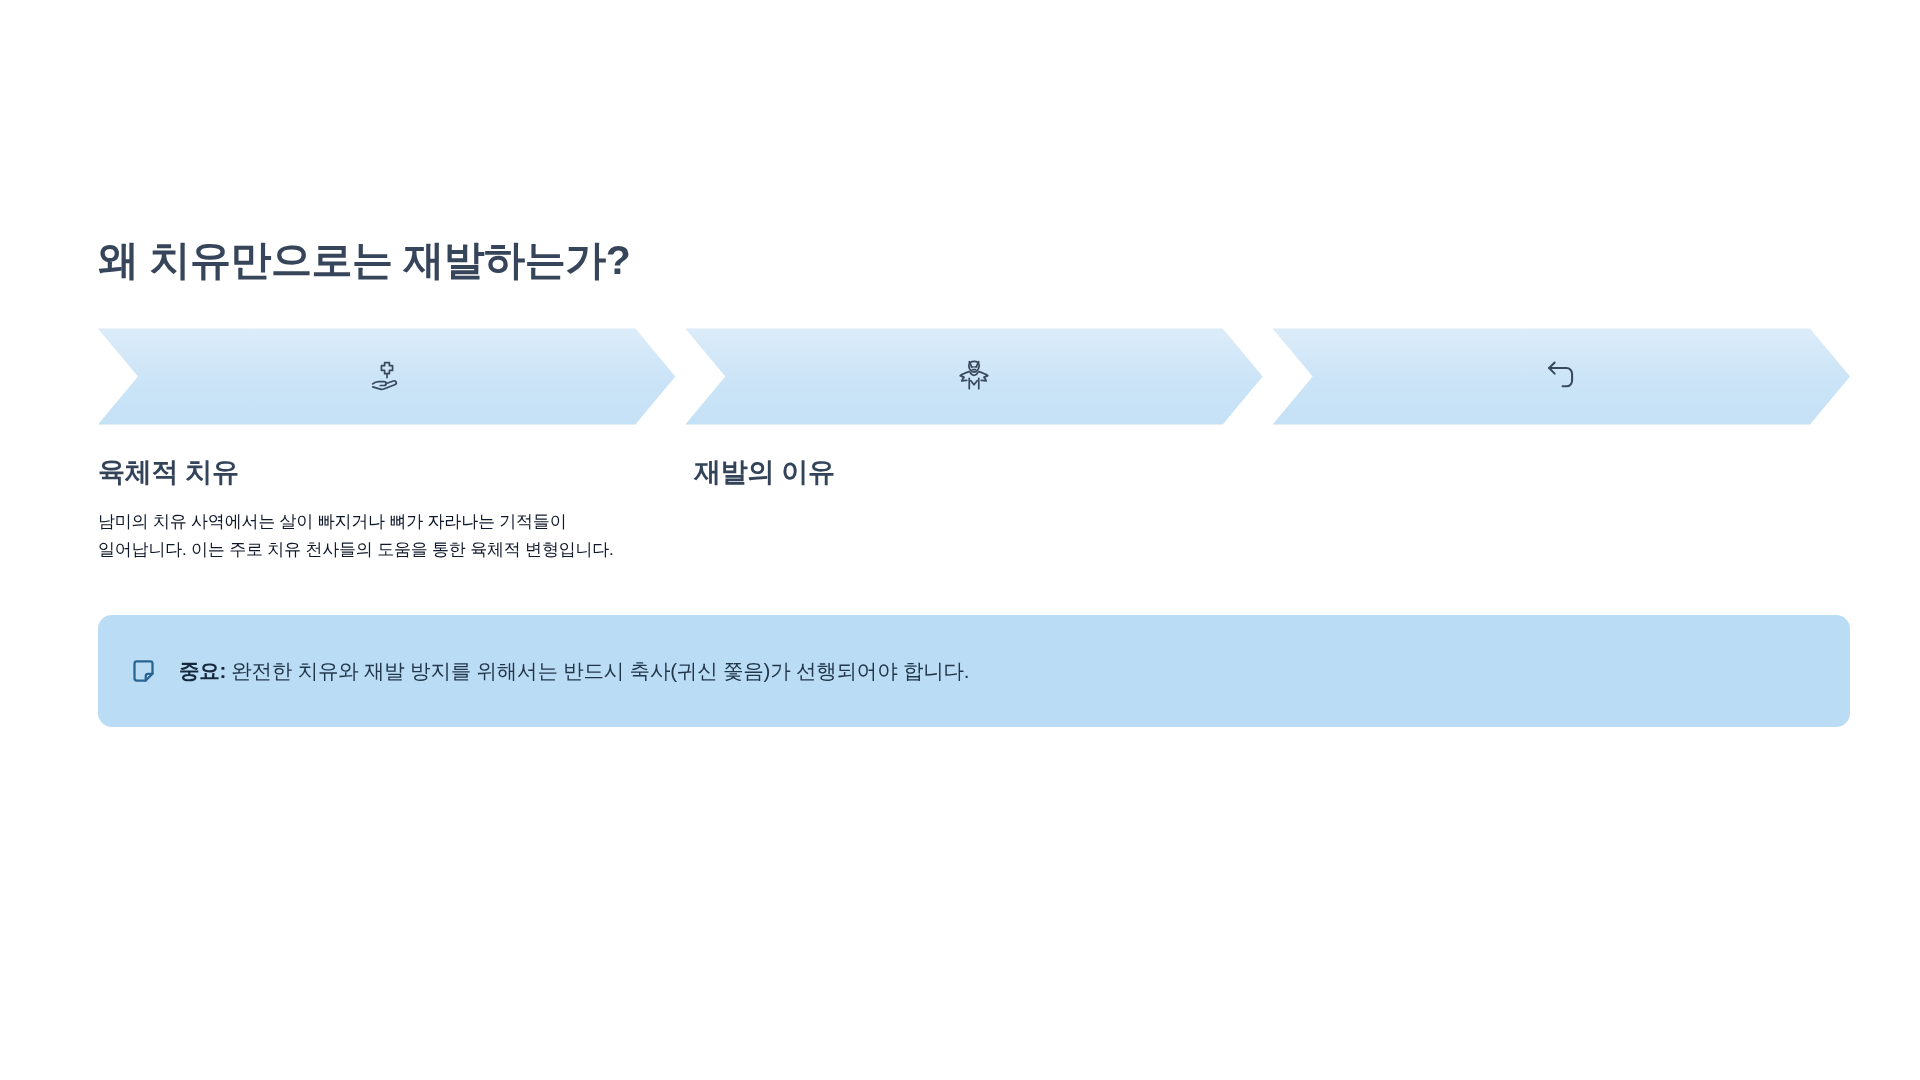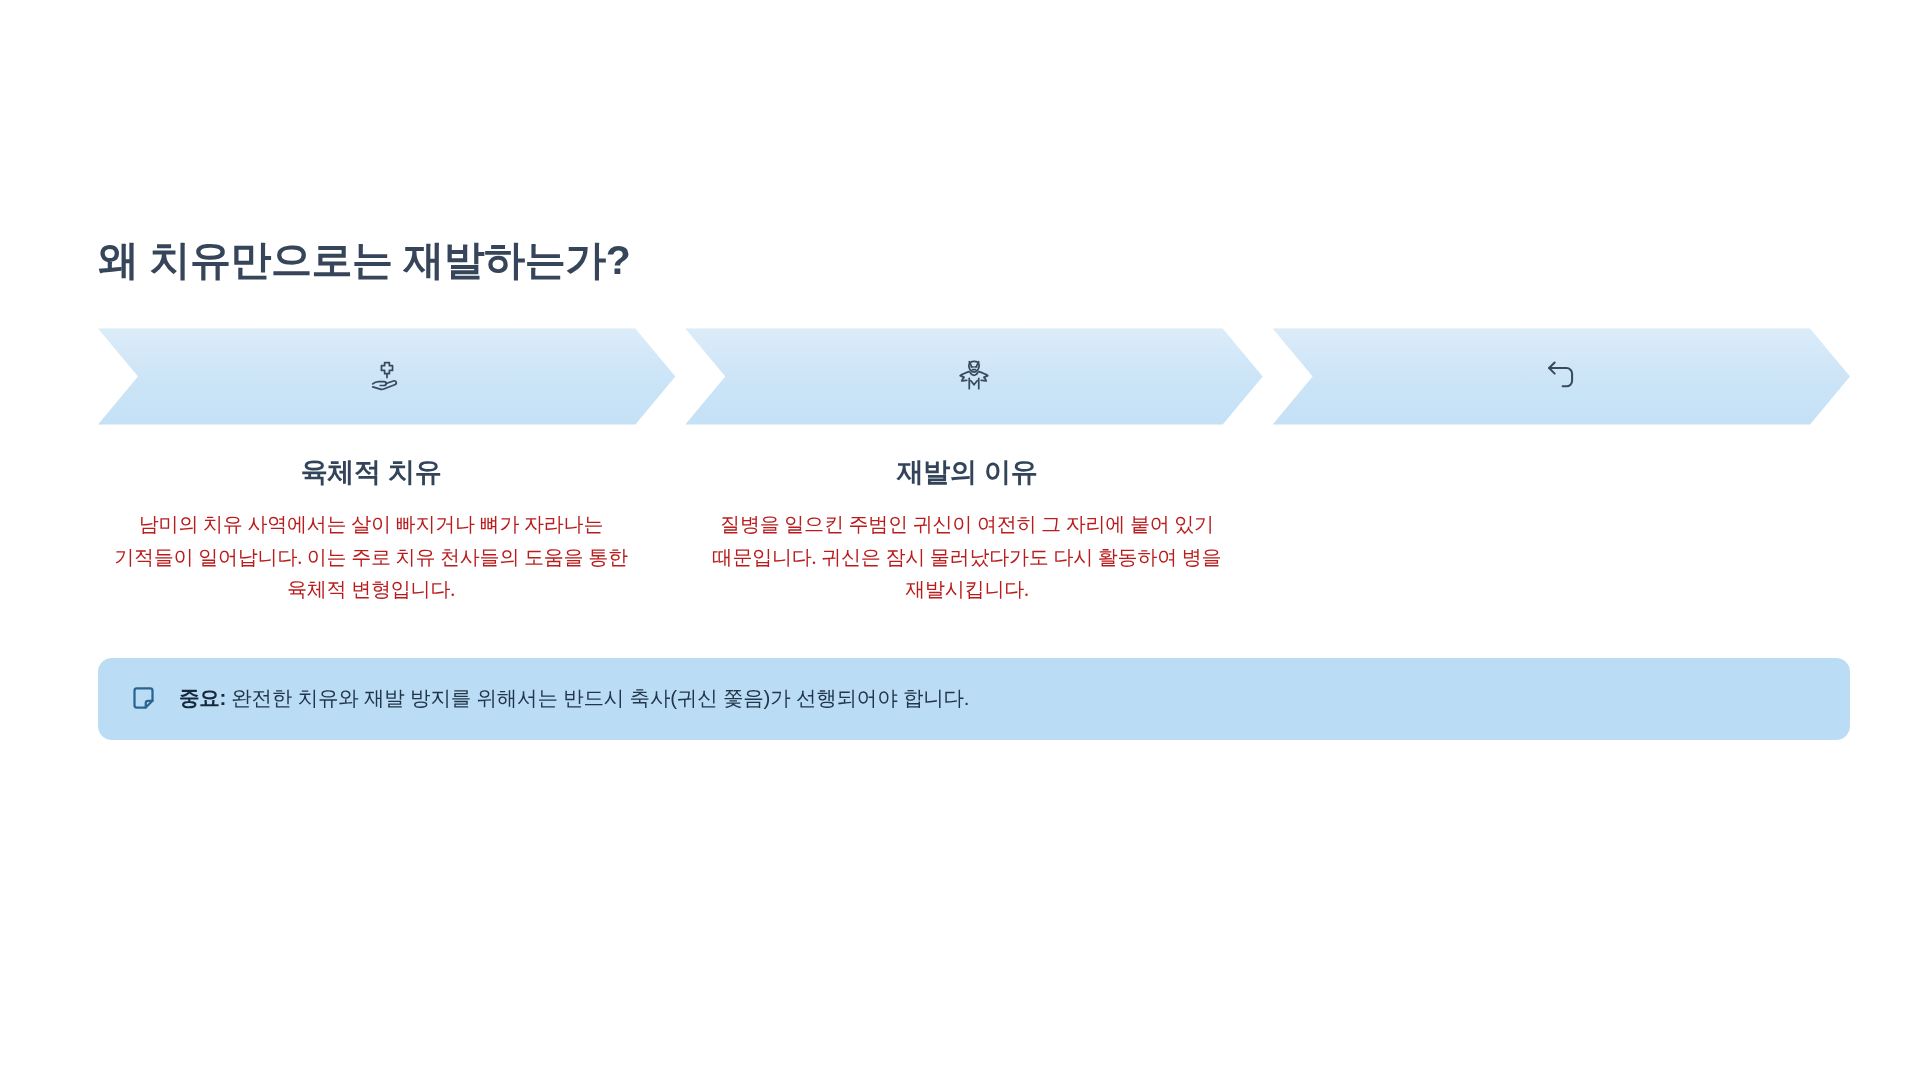--- a/index.html
+++ b/index.html
@@ -73,46 +73,44 @@
   
   .cards {
     display: flex;
     margin-top: 30px;
   }
 
   .card {
     width: 586px;
     margin-right: 10px;
     padding-right: 40px;
-    text-align: center;
   }
   .card:last-child { margin-right: 0; }
 
   .card-title {
     font-size: 27px;
     font-weight: 700;
     color: #33445a;
     letter-spacing: -0.3px;
     margin-bottom: 18px;
     white-space: nowrap;
   }
 
   .card-body {
-    font-size: 20px;
+    font-size: 17px;
     line-height: 1.62;
-    color: #b91c1c;
+    color: #0f172a;
     letter-spacing: -0.2px;
     word-break: keep-all;
-    font-family: Liberation Serif, serif;
   }
 
   
   .callout {
     margin-top: 52px;
-    height: 82px;
+    height: 112px;
     background: #bbdcf5;
     border-radius: 14px;
     display: flex;
     align-items: center;
     padding-left: 32px;
   }
 
   .callout-icon {
     flex: 0 0 auto;
     width: 27px;
@@ -187,21 +185,20 @@
     <div class="cards">
 
       <div class="card">
         <div class="card-title">육체적 치유</div>
         <div class="card-body">남미의 치유 사역에서는 살이 빠지거나 뼈가 자라나는 기적들이 일어납니다. 이는 주로 치유 천사들의 도움을 통한 육체적 변형입니다.</div>
       </div>
 
 
       <div class="card">
         <div class="card-title">재발의 이유</div>
-        <div class="card-body">질병을 일으킨 주범인 귀신이 여전히 그 자리에 붙어 있기 때문입니다. 귀신은 잠시 물러났다가도 다시 활동하여 병을 재발시킵니다.</div>
       </div>
 
     </div>
 
     <div class="callout">
       <span class="callout-icon">
         <svg viewBox="0 0 24 24" fill="none" stroke="currentColor" stroke-width="2" stroke-linecap="round" stroke-linejoin="round">
           <path d="M4 5a2 2 0 0 1 2-2h12a2 2 0 0 1 2 2v9l-6 6H6a2 2 0 0 1-2-2z"></path>
           <path d="M20 14h-4a2 2 0 0 0-2 2v4"></path>
         </svg>

